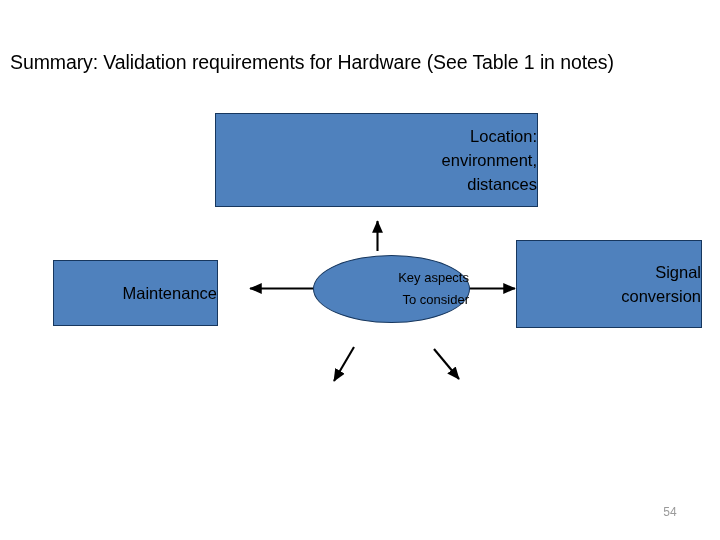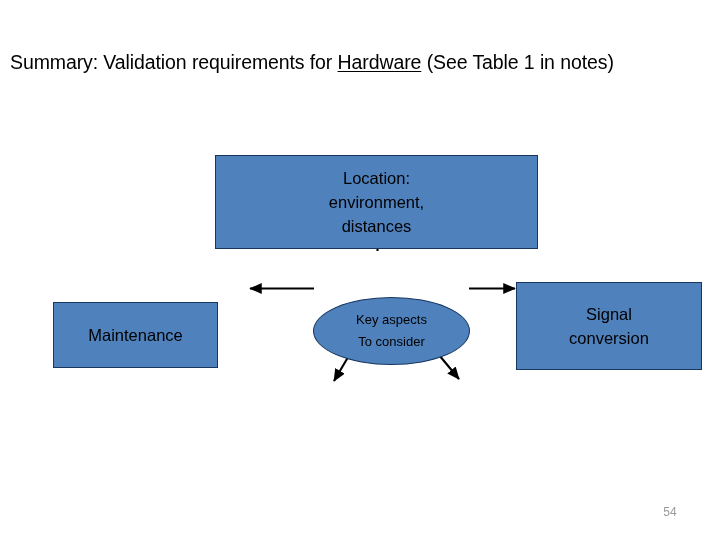--- a/index.html
+++ b/index.html
@@ -31,38 +31,36 @@
     left: 10px;
     top: 50px;
     width: 706px;
     font-size: 19.5px;
     line-height: 25px;
     letter-spacing: -0.1px;
     white-space: nowrap;
     color: #000000;
   }
   #slide-title .u {
-    text-decoration: underline;
     text-underline-offset: 2px;
   }
 
   
   .node {
     position: absolute;
     background: #4F81BD;
     border: 1px solid #17375E;
     box-sizing: border-box;
     display: flex;
     align-items: center;
     justify-content: center;
-    text-align: center;
+    text-align: right;
     color: #000000;
     font-size: 16.5px;
     line-height: 24px;
-    margin-top: 42px;
   }
   .node .label {
     display: block;
     width: 100%;
     white-space: pre-line;
   }
 
   #node-location {
     left: 215px;
     top: 113px;

